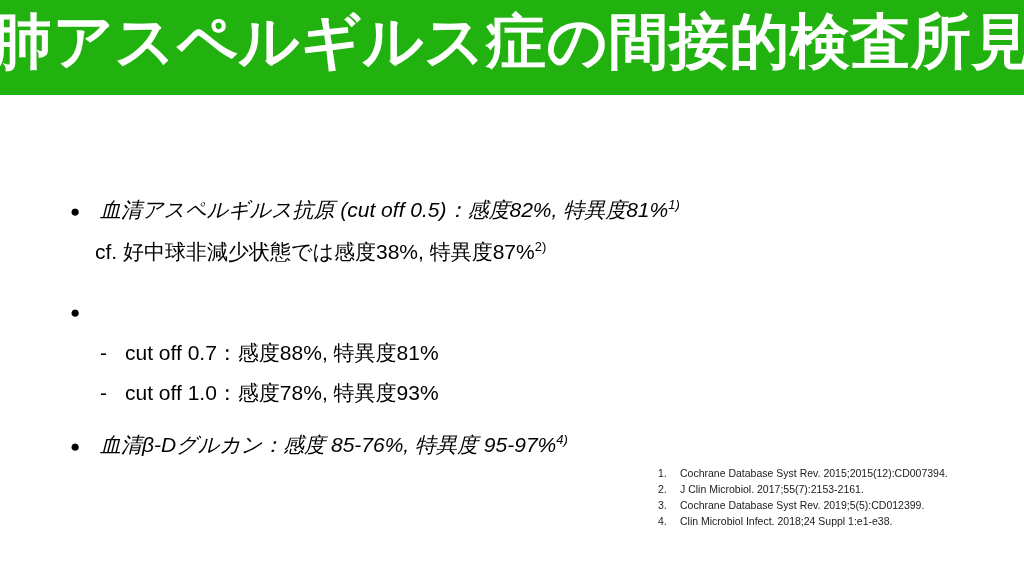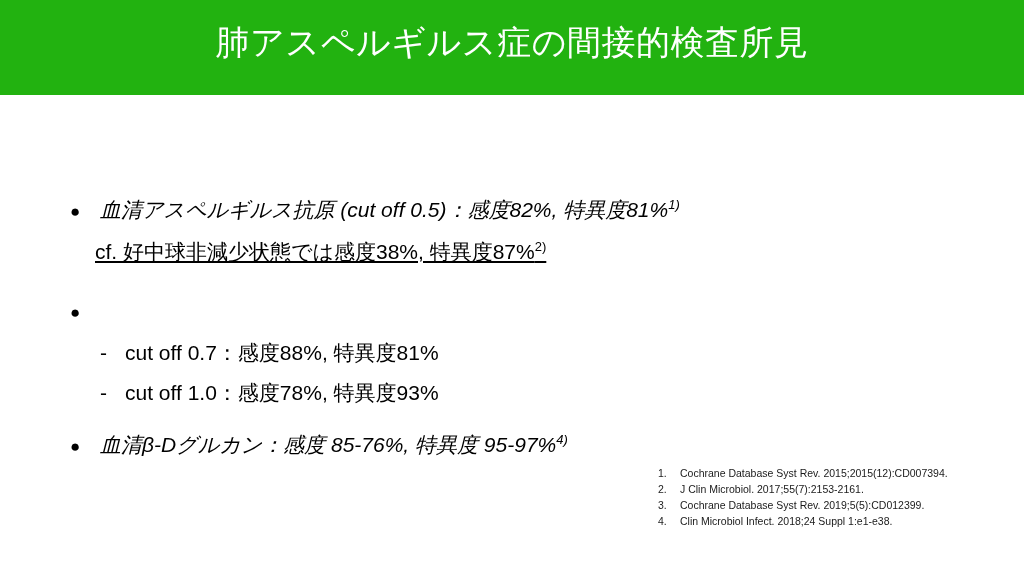--- a/index.html
+++ b/index.html
@@ -28,22 +28,22 @@
   .slide-title {
     position: absolute;
     left: 0;
     top: 0;
     width: 1024px;
     height: 83px;
     display: flex;
     align-items: center;
     justify-content: center;
     color: #ffffff;
-    font-size: 34px;
-    font-weight: normal;
+    font-size: 60px;
+    font-weight: bold;
     letter-spacing: 0.5px;
     white-space: nowrap;
     line-height: 1;
   }
 
   
   .body-area {
     position: absolute;
     left: 0;
     top: 95px;
@@ -77,21 +77,20 @@
     font-style: italic;
   }
 
   .sub-line {
     display: flex;
     align-items: baseline;
     font-size: 21px;
     line-height: 40px;
     white-space: nowrap;
     padding-left: 25px;
-    text-decoration: underline;
   }
   .sub-line .sub-text { font-size: 21px; }
 
   .dash-line {
     display: flex;
     align-items: baseline;
     font-size: 21px;
     line-height: 40px;
     white-space: nowrap;
     padding-left: 30px;

